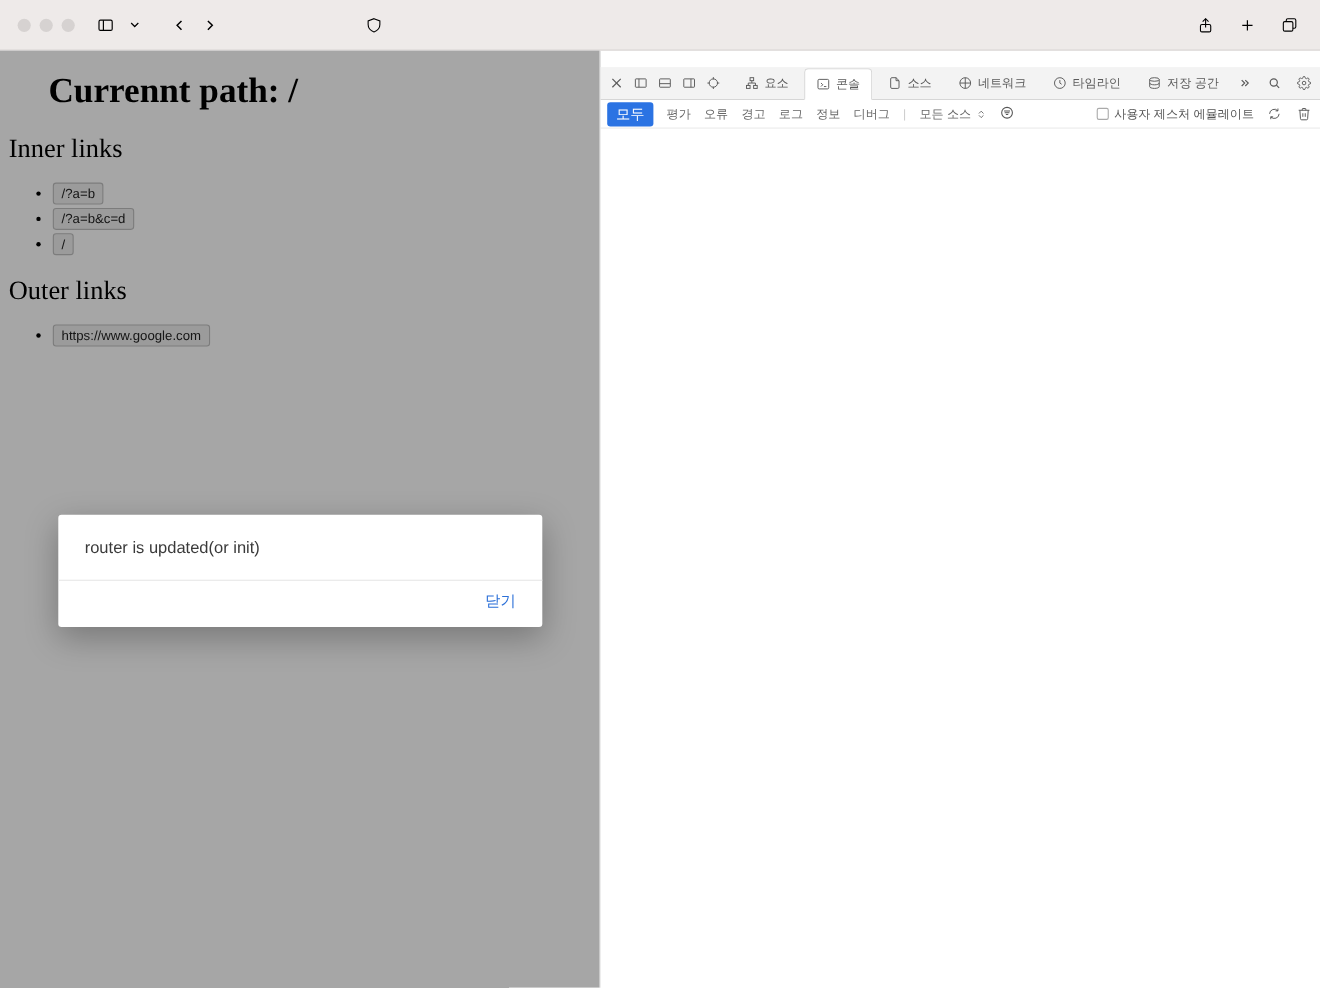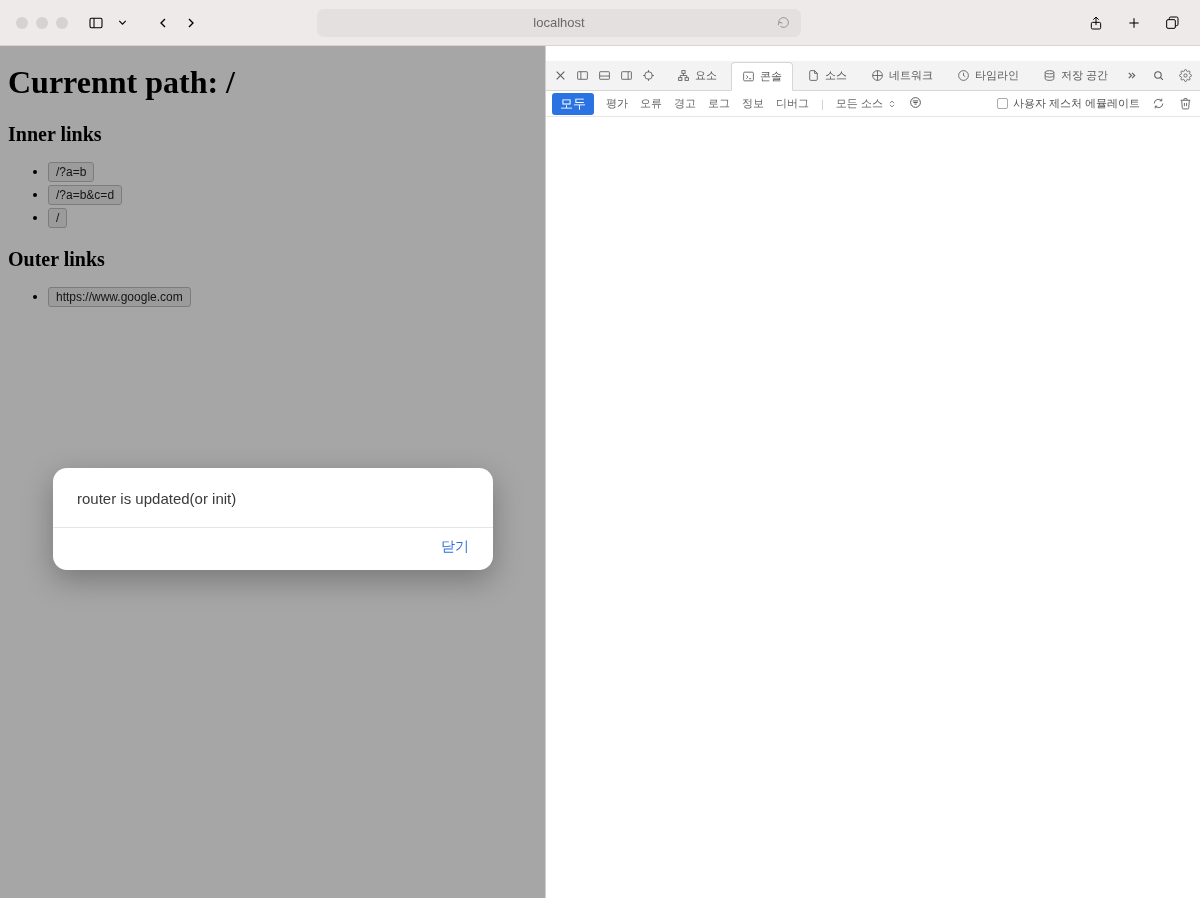--- a/index.html
+++ b/index.html
@@ -77,42 +77,42 @@
   background: #fff;
   position: relative;
   font-family: "Times New Roman", serif;
   padding: 18px 8px 8px 8px;
 }
 .overlay {
   position: absolute;
   inset: 0;
   background: rgba(0,0,0,0.35);
 }
-.page-content h1 { font-size: 32px; font-weight: 700; margin-bottom: 22px; }
-.page-content h2 { font-size: 20px; font-weight: 700; margin-bottom: 16px; margin-top: 20px; }
+.page-content h1 { font-size: 32px; font-weight: 700; margin-bottom: 22px; margin-left: 36px; }
+.page-content h2 { font-size: 24px; font-weight: 400; margin-bottom: 16px; margin-top: 20px; }
 .page-content ul { list-style: disc; padding-left: 40px; margin-bottom: 20px; }
 .page-content li { margin: 3px 0; font-size: 13px; }
 .link-btn {
   font-family: Arial, sans-serif;
   font-size: 12px;
   background: #efefef;
   border: 1px solid #bfbfbf;
   border-radius: 3px;
   padding: 2px 7px;
   color: #222;
 }
 
 
 .alert-dialog {
   position: absolute;
   left: 53px;
   top: 422px;
   width: 440px;
   background: #fff;
-  border-radius: 14px;
+  border-radius: 3px;
   box-shadow: 0 10px 30px rgba(0,0,0,0.28);
   font-family: -apple-system, BlinkMacSystemFont, sans-serif;
   z-index: 10;
 }
 .alert-body {
   padding: 22px 24px 20px 24px;
   font-size: 15px;
   color: #3a3a3a;
   border-bottom: 1px solid #e6e6e6;
 }
@@ -226,29 +226,20 @@
         <polyline points="9 18 15 12 9 6"></polyline>
       </svg>
   </span>
 
   <span class="chrome-btn" style="margin-left:auto; position:absolute; left:330px;">
     <svg class="icon" viewBox="0 0 24 24" fill="none" stroke="currentColor" stroke-width="1.5">
         <path d="M12 3l8 3v5c0 5-3.5 8.5-8 10-4.5-1.5-8-5-8-10V6l8-3z"></path>
       </svg>
   </span>
 
-  <div class="address-bar">
-    <span>localhost</span>
-    <span class="reload chrome-icon">
-      <svg class="icon-sm" viewBox="0 0 24 24" fill="none" stroke="currentColor" stroke-width="1.6">
-          <path d="M3 12a9 9 0 1 1 3 6.7"></path>
-          <polyline points="3 18 3 12 9 12" transform="rotate(20 6 15)"></polyline>
-        </svg>
-    </span>
-  </div>
 
   <div class="chrome-right">
     <span class="chrome-btn">
       <svg class="icon" viewBox="0 0 24 24" fill="none" stroke="currentColor" stroke-width="1.5">
           <path d="M12 3v12"></path>
           <polyline points="8 7 12 3 16 7"></polyline>
           <rect x="5" y="11" width="14" height="10" rx="2"></rect>
         </svg>
     </span>
     <span class="chrome-btn">

